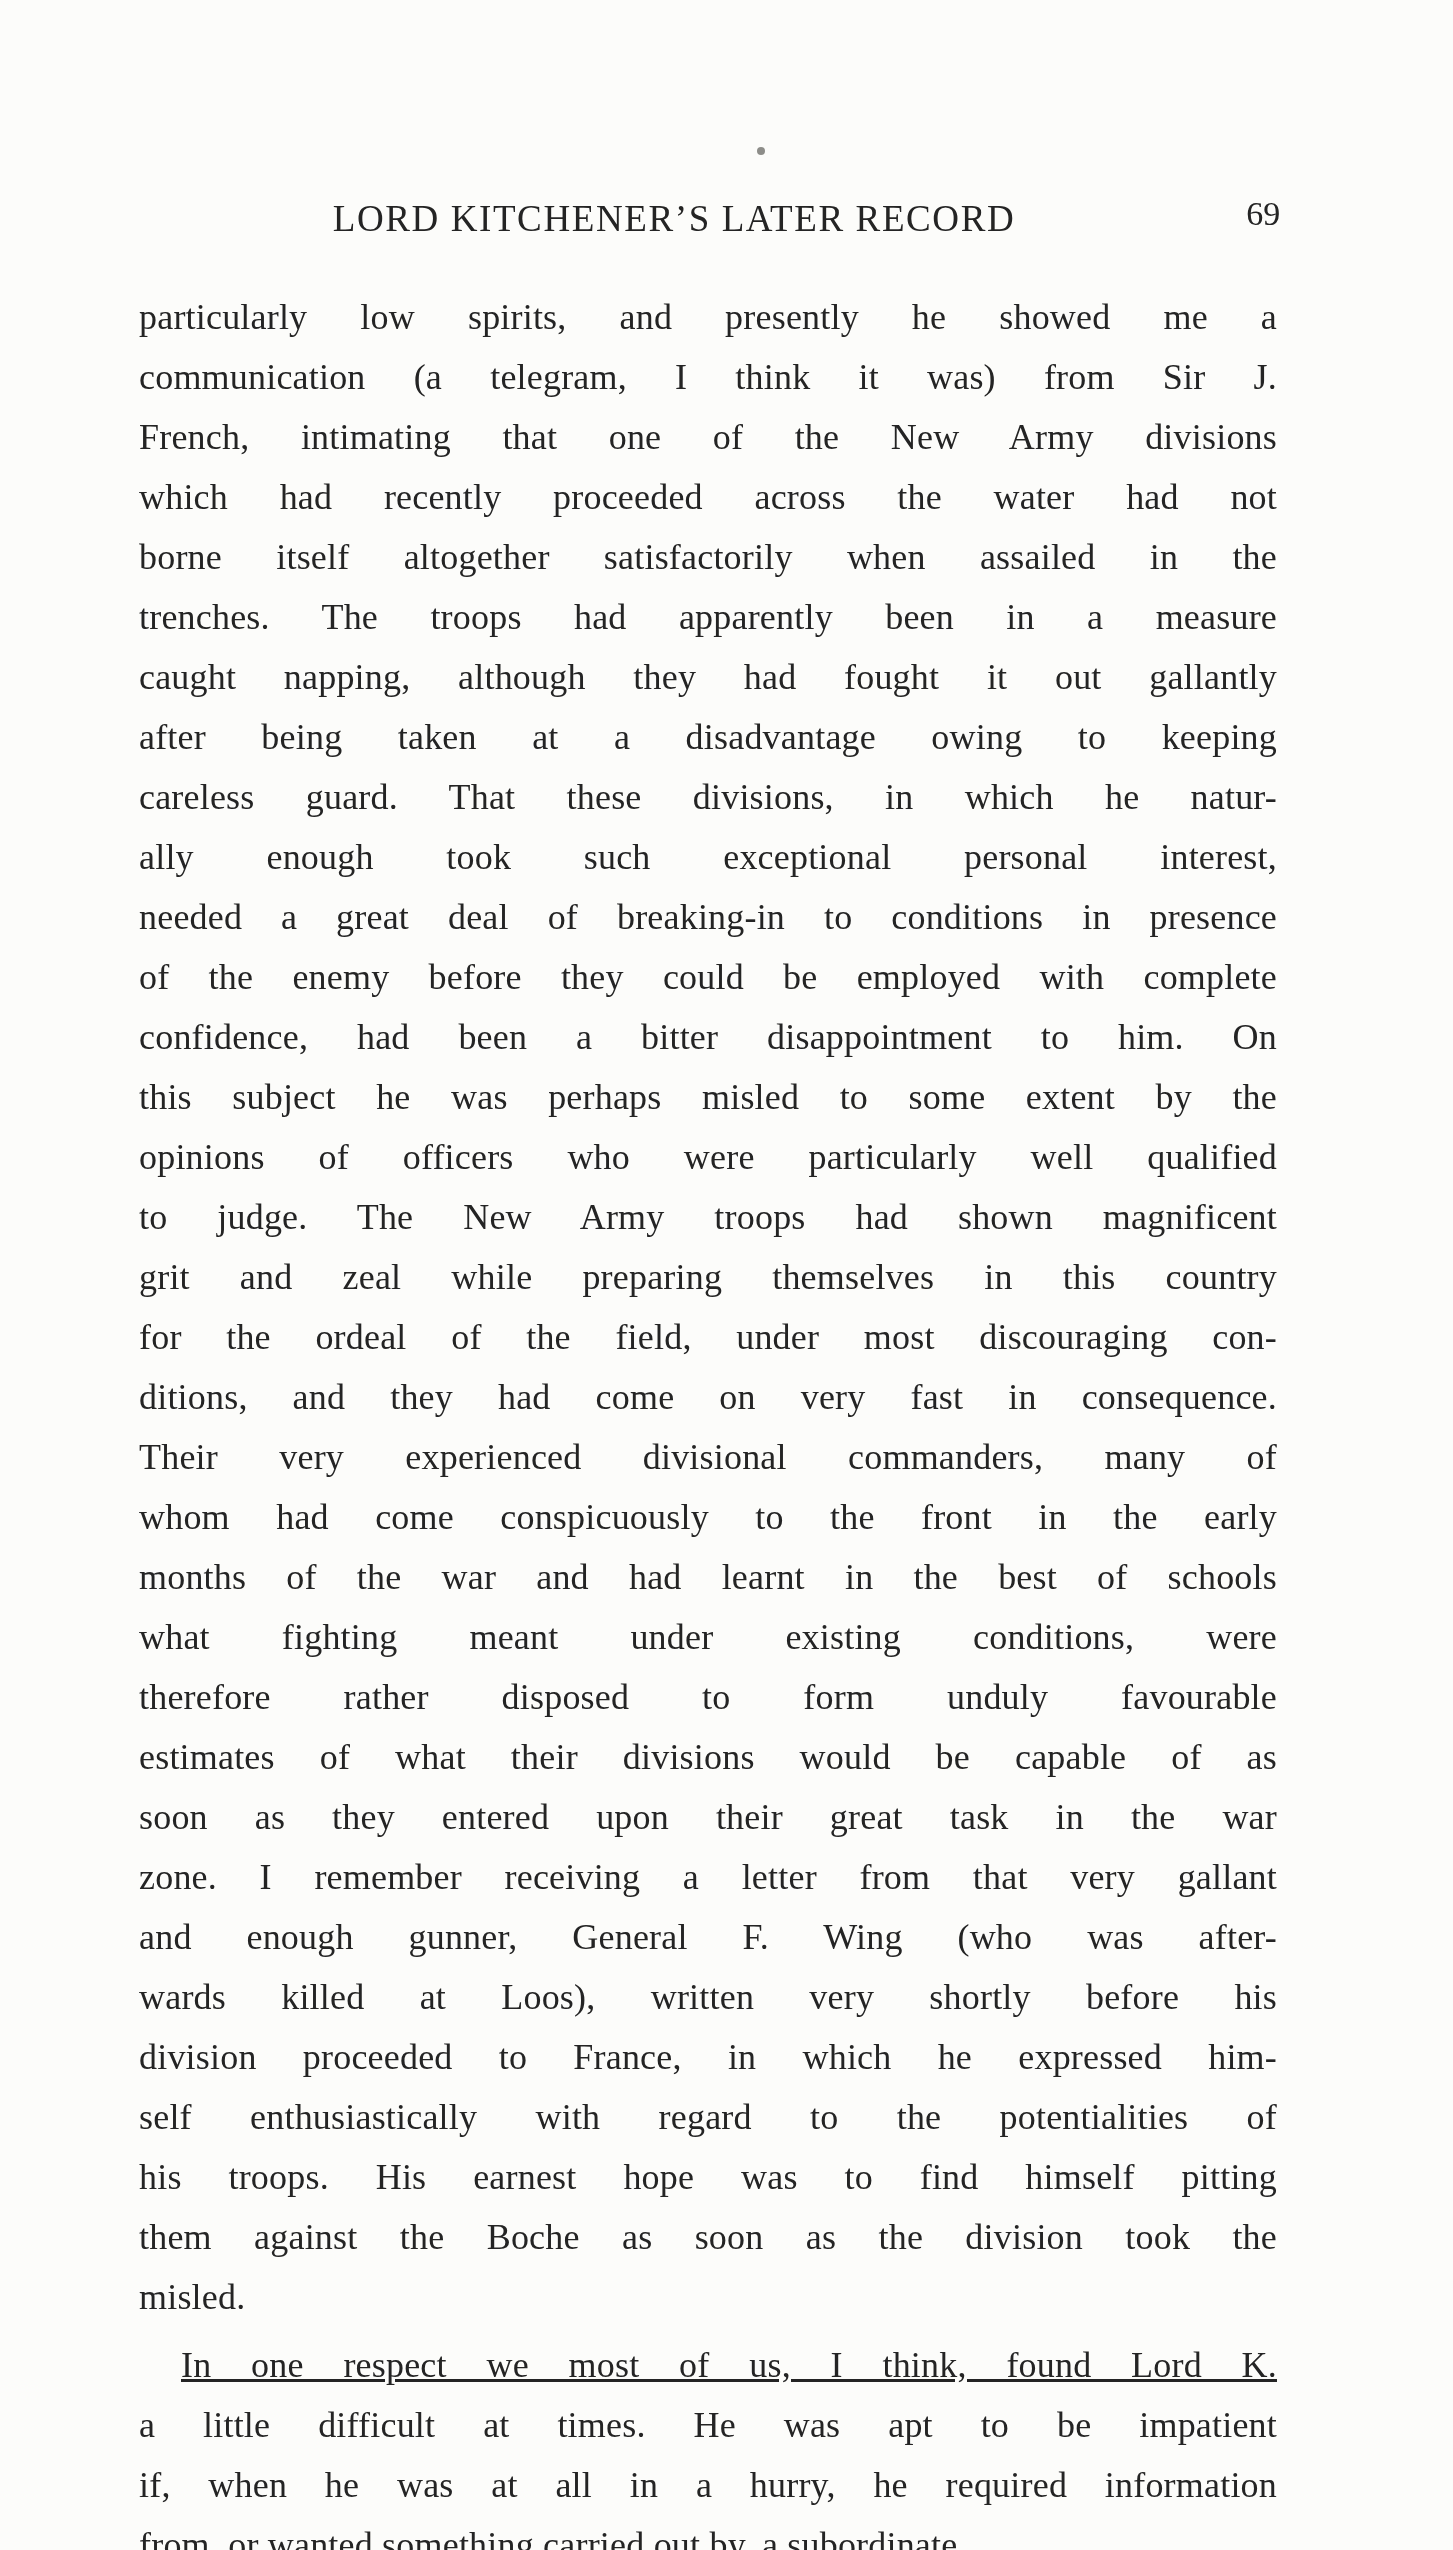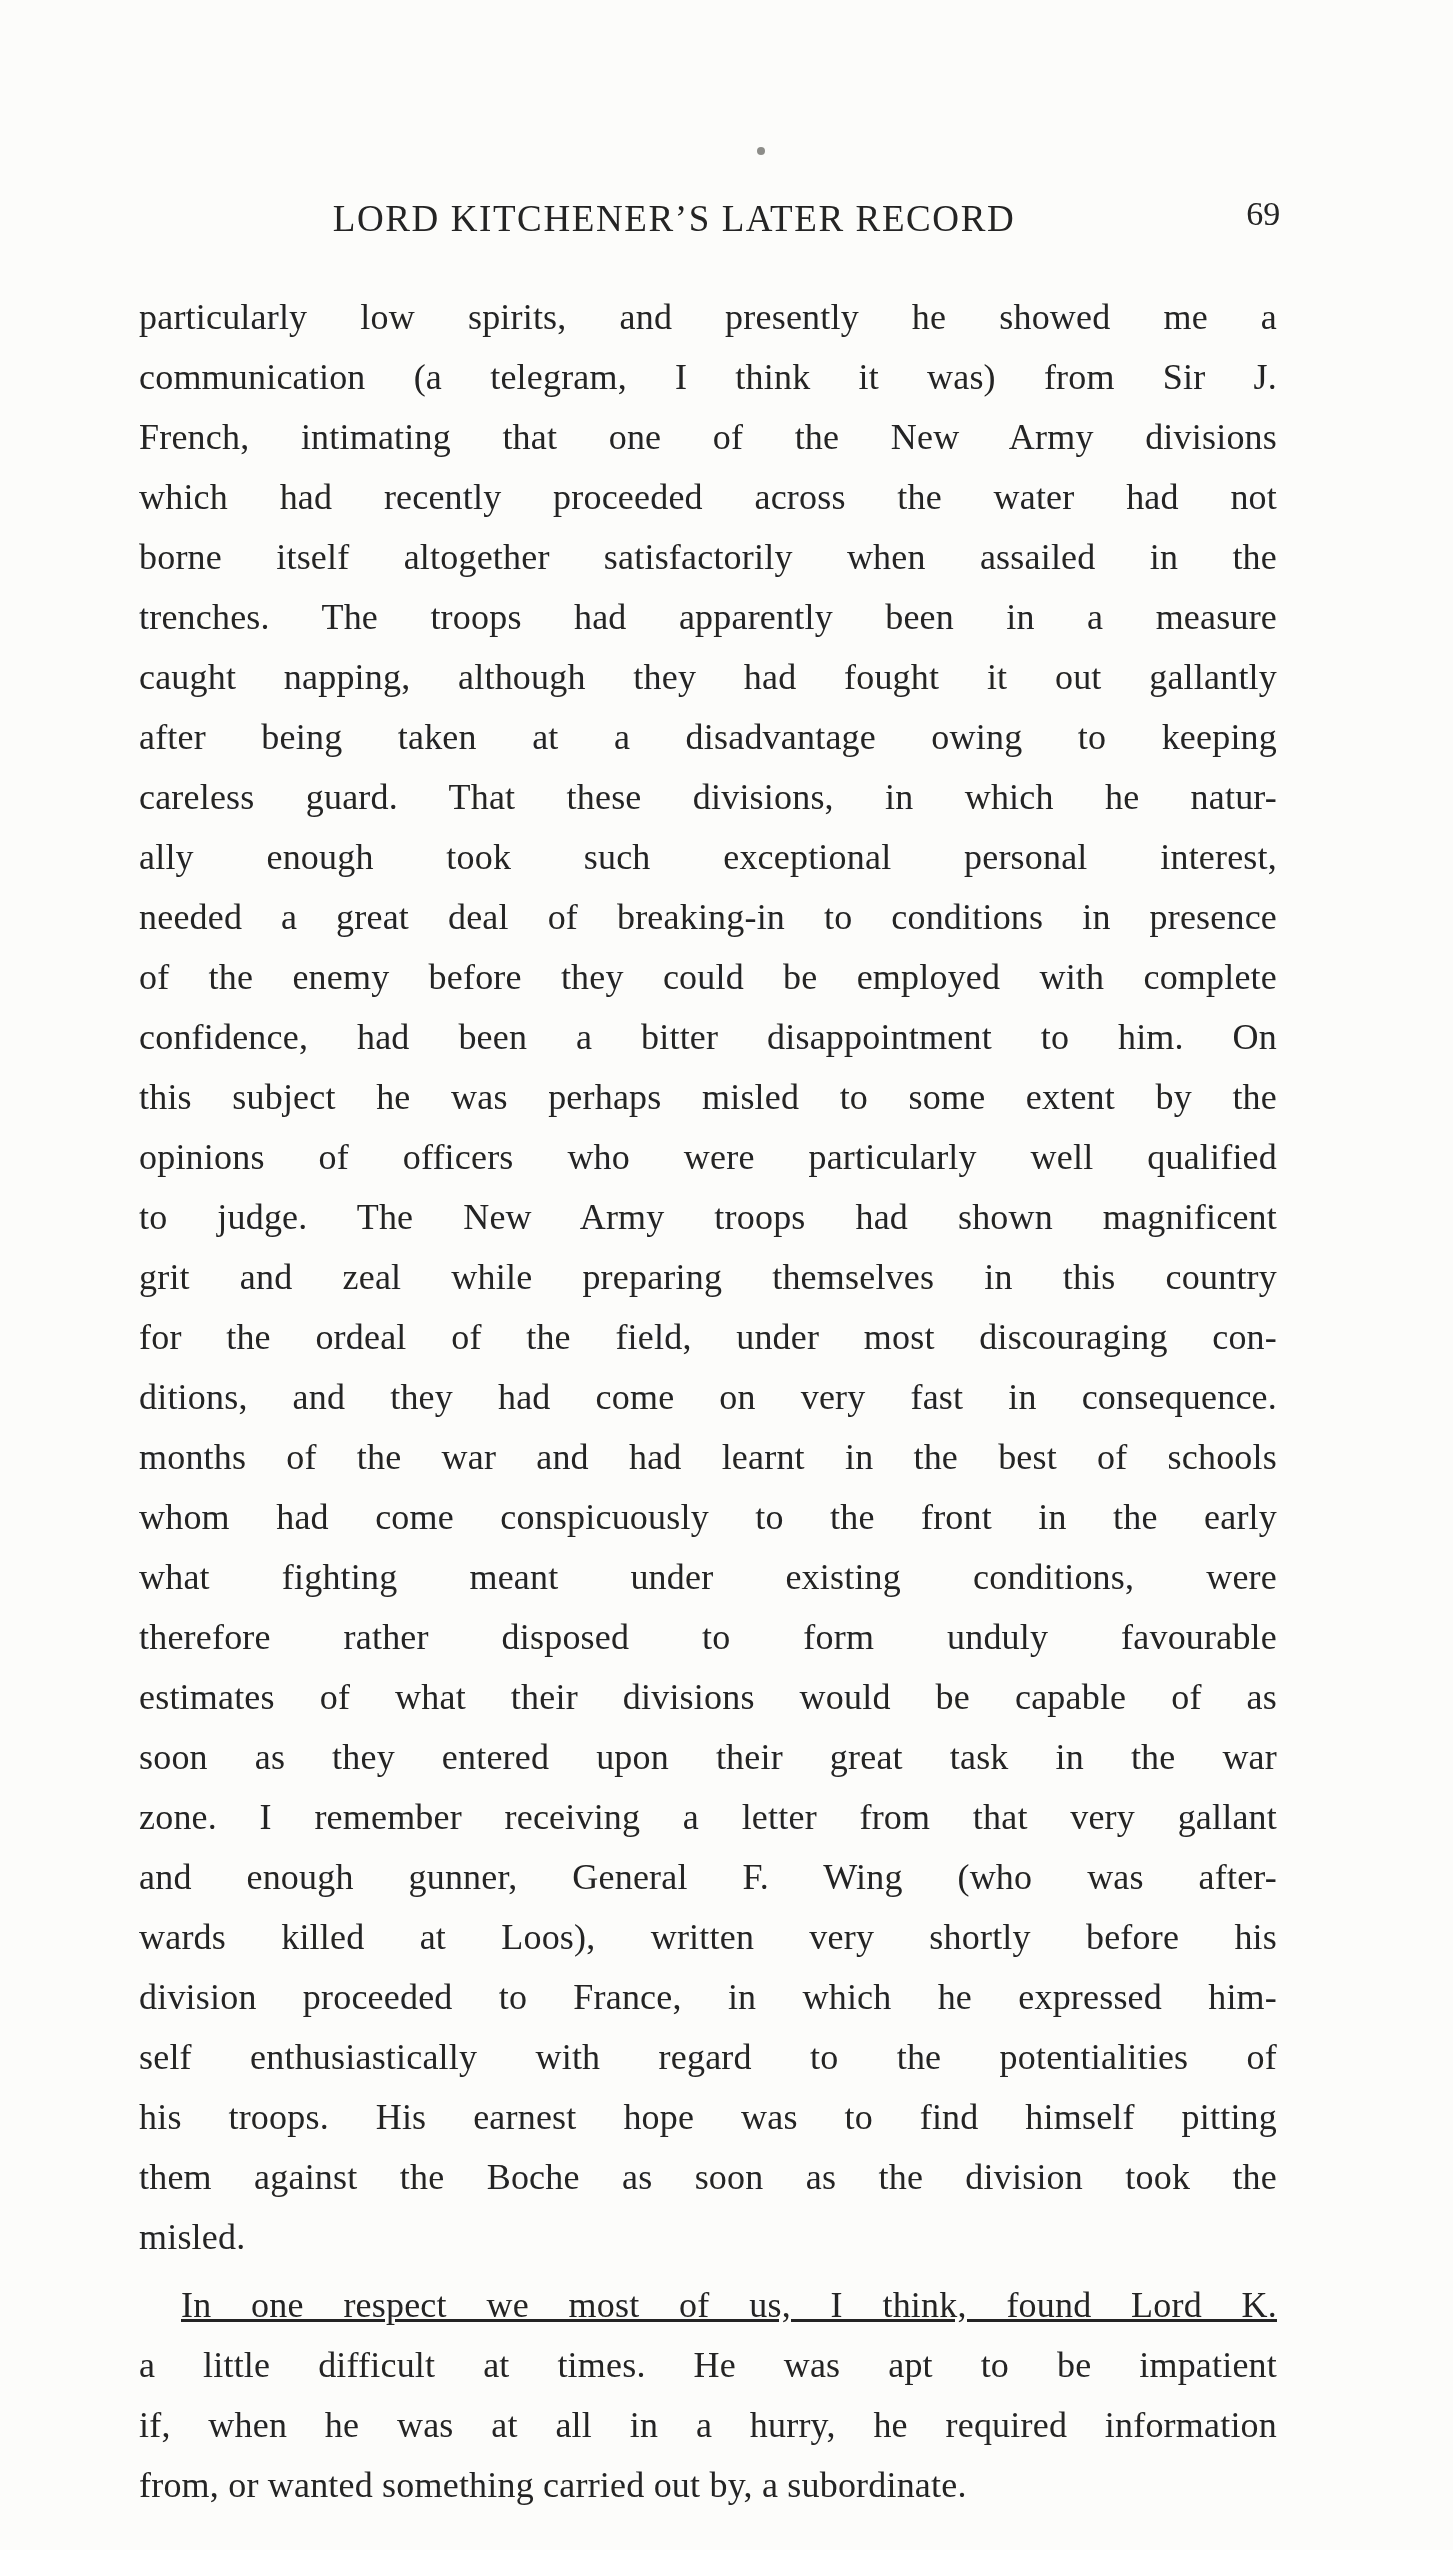--- a/index.html
+++ b/index.html
@@ -99,22 +99,23 @@
         <div class="line">ally enough took such exceptional personal interest,</div>
         <div class="line">needed a great deal of breaking-in to conditions in presence</div>
         <div class="line">of the enemy before they could be employed with complete</div>
         <div class="line">confidence, had been a bitter disappointment to him. On</div>
         <div class="line">this subject he was perhaps misled to some extent by the</div>
         <div class="line">opinions of officers who were particularly well qualified</div>
         <div class="line">to judge. The New Army troops had shown magnificent</div>
         <div class="line">grit and zeal while preparing themselves in this country</div>
         <div class="line">for the ordeal of the field, under most discouraging con-</div>
         <div class="line">ditions, and they had come on very fast in consequence.</div>
+        <div class="line">Their very experienced divisional commanders, many of</div>
+        <div class="line">whom had come conspicuously to the front in the early</div>
         <div class="line">months of the war and had learnt in the best of schools</div>
-        <div class="line">whom had come conspicuously to the front in the early</div>
         <div class="line">what fighting meant under existing conditions, were</div>
         <div class="line">therefore rather disposed to form unduly favourable</div>
         <div class="line">estimates of what their divisions would be capable of as</div>
         <div class="line">soon as they entered upon their great task in the war</div>
         <div class="line">zone. I remember receiving a letter from that very gallant</div>
         <div class="line">and enough gunner, General F. Wing (who was after-</div>
         <div class="line">wards killed at Loos), written very shortly before his</div>
         <div class="line">division proceeded to France, in which he expressed him-</div>
         <div class="line">self enthusiastically with regard to the potentialities of</div>
         <div class="line">his troops. His earnest hope was to find himself pitting</div>

